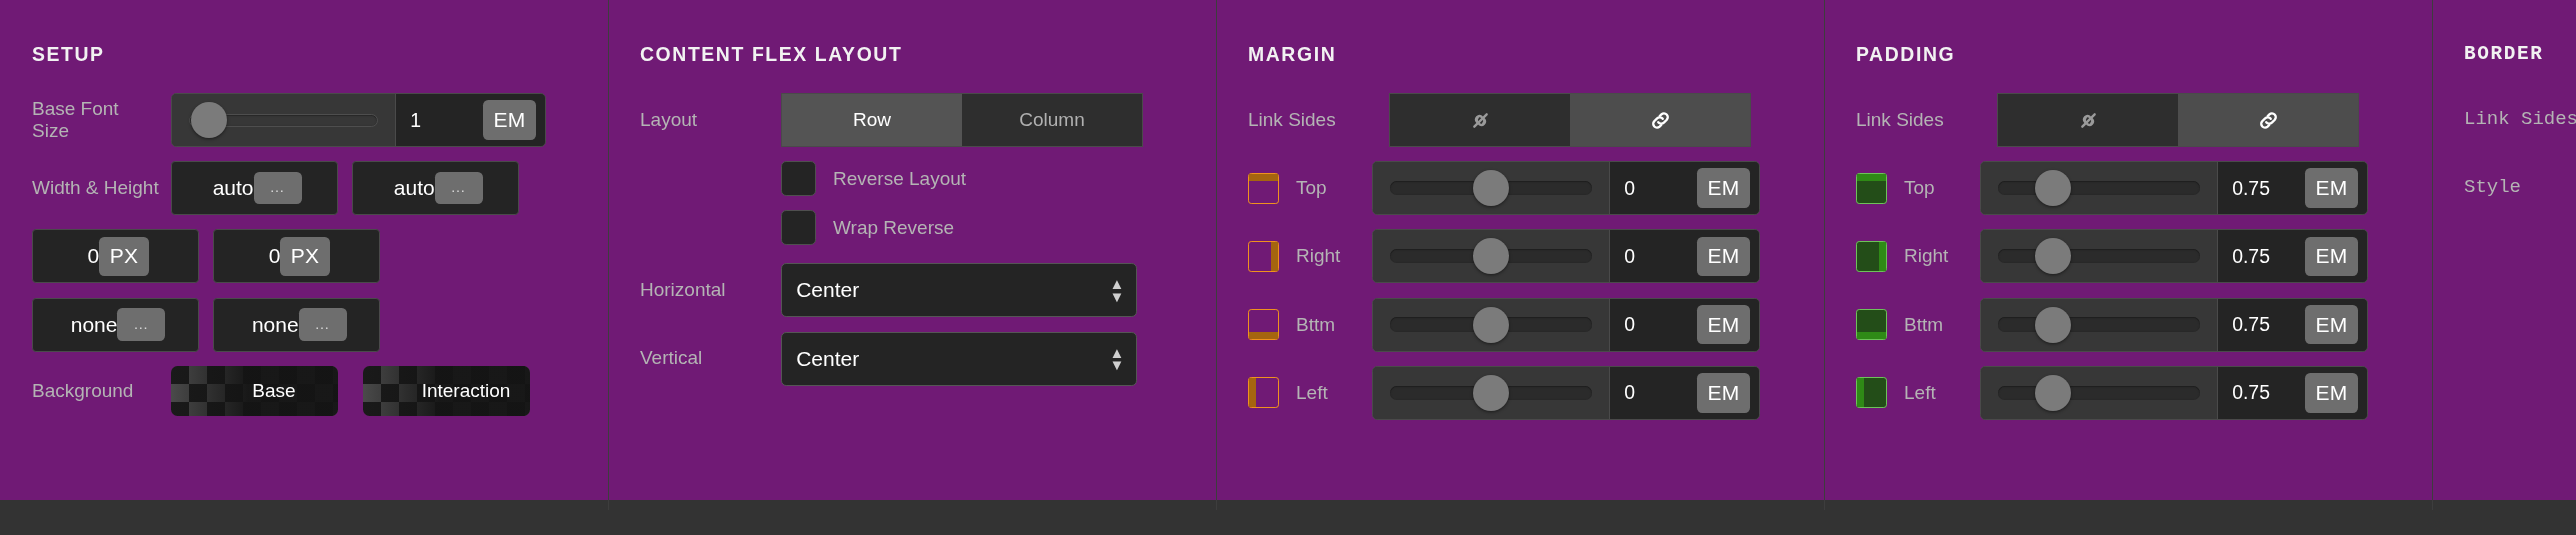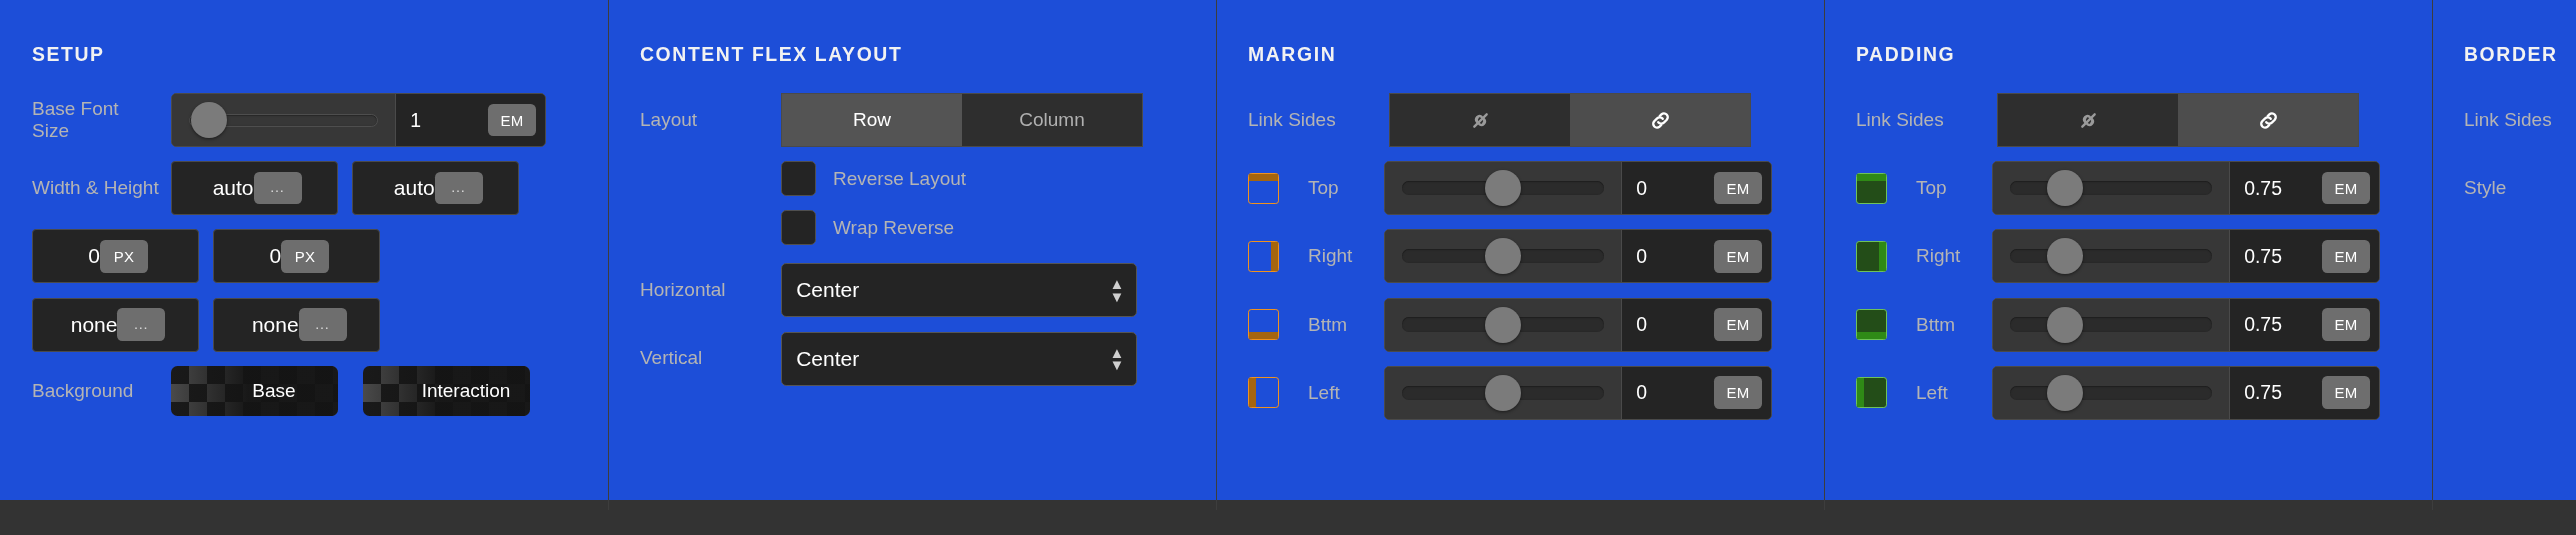--- a/index.html
+++ b/index.html
@@ -5,21 +5,21 @@
   * { box-sizing: border-box; margin: 0; padding: 0; }
   html, body {
     width: 2576px; height: 536px;
     background: #333333;
     font-family: "Liberation Sans", sans-serif;
     overflow: hidden;
   }
   .app {
     width: 2576px; height: 500px;
     display: flex;
-    background: #1d4ed8;
+    background: #701a75;
     position: relative;
   }
 
   
   .panel {
     position: relative;
     height: 536px;
     padding: 43px 0 0 0;
     flex: 0 0 auto;
   }
@@ -27,21 +27,21 @@
     content: "";
     position: absolute;
     left: 0; top: 0; bottom: 26px;
     width: 1.3px;
     background: #3d3d3d;
   }
   .panel.p-setup   { width: 608px; }
   .panel.p-flex    { width: 608px; }
   .panel.p-margin  { width: 608px; }
   .panel.p-padding { width: 608px; }
-  .panel.p-border  { width: 142px; }
+  .panel.p-border  { width: 142px; font-family: Liberation Mono, monospace; }
 
   .panel-title {
     font-size: 19.4px;
     font-weight: bold;
     letter-spacing: 1.6px;
     color: #f2f2f2;
     margin-left: 32px;
     margin-bottom: 27px;
     white-space: nowrap;
   }
@@ -114,21 +114,21 @@
     border-left: 1.3px solid #4a4a4a;
     padding: 0 9px 0 14.2px;
   }
   .num-val {
     font-size: 19.4px;
     color: #ffffff;
   }
   .unit-btn {
     background: #6e6e6e;
     color: #ffffff;
-    font-size: 15px;
+    font-size: 21px;
     border-radius: 5.2px;
     padding: 7.8px 10.4px;
     min-width: 48px;
     text-align: center;
     letter-spacing: 0.3px;
   }
   .unit-btn.dots {
     font-size: 15px;
     color: #d8d8d8;
     letter-spacing: 1.3px;
@@ -257,21 +257,21 @@
   .side-icon {
     width: 31px; height: 31px;
     border-radius: 3.2px;
     flex: 0 0 auto;
     position: relative;
     background: transparent;
   }
   .side-icon .band { position: absolute; }
   .sidename {
     font-size: 19px; color: #b4b4b4;
-    margin-left: 29px; width: 76px; flex: 0 0 auto;
+    margin-left: 17px; width: 76px; flex: 0 0 auto;
   }
 
   .mrow { display: flex; align-items: center; margin-bottom: 14.2px; padding-left: 32px; }
   .mrow .combo { width: 388px; }
 
   .p-border .brow {
     display: flex; align-items: center;
     padding-left: 32px;
     height: 54px;
     margin-bottom: 14.2px;

